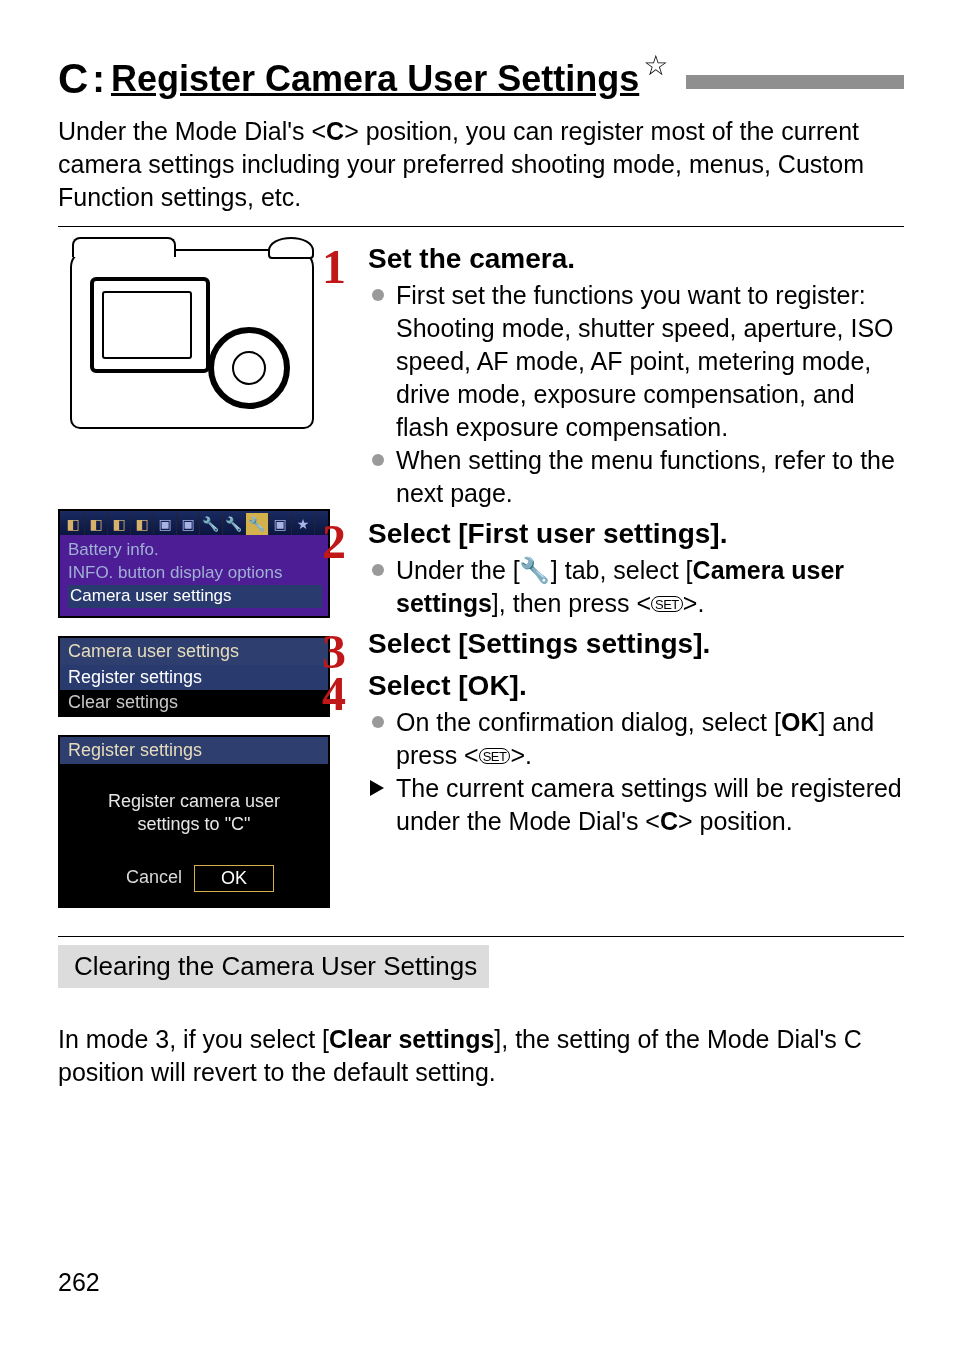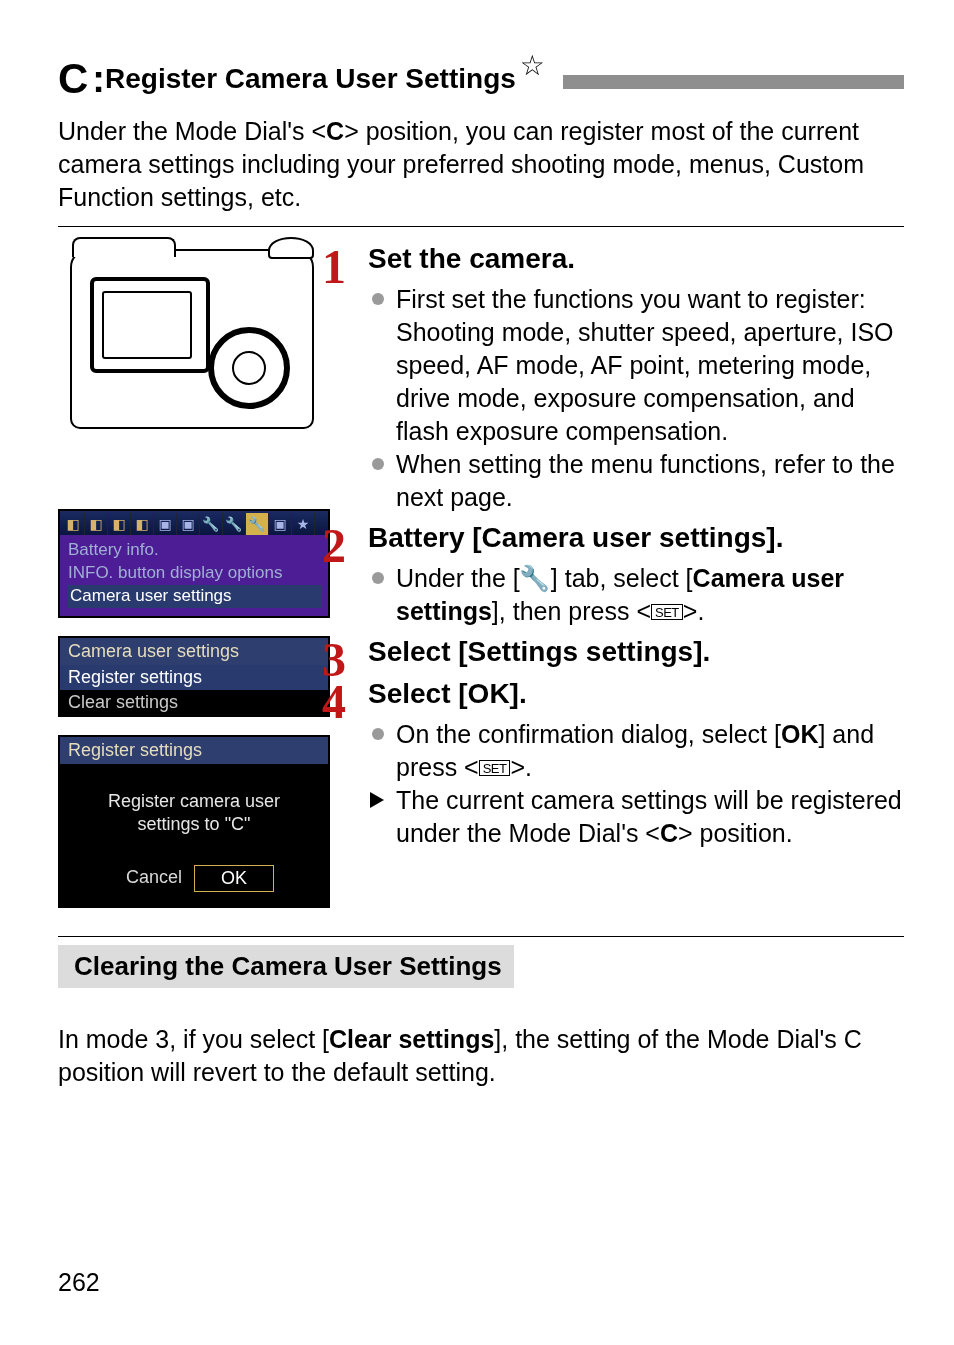--- a/index.html
+++ b/index.html
@@ -26,21 +26,23 @@
     font-weight: 900;
     font-size: 42px;
     margin-right: 4px;
   }
   .title-colon {
     font-weight: 900;
     font-size: 38px;
   }
   .title-text {
     font-weight: 700;
-    font-size: 28px;
+    font-size: 36px;
+    margin-left: 6px;
+    text-decoration: underline;
   }
   .title-star {
     font-size: 28px;
     position: relative;
     top: -14px;
     margin-left: 4px;
     font-weight: 300;
   }
   .title-bar {
     flex: 1;
@@ -230,21 +232,21 @@
     line-height: 1;
   }
   .step-block { position: relative; padding-left: 30px; margin-bottom: 8px; }
   .step-head {
     font-size: 28px;
     font-weight: 700;
     margin: 0 0 4px 0;
   }
   ul.bullets {
     list-style: none;
-    margin: 8px 0 4px 0;
+    margin: 0 0 4px 0;
     padding: 0;
     font-size: 25px;
     line-height: 1.32;
   }
   ul.bullets > li {
     position: relative;
     padding-left: 28px;
     margin: 0;
   }
   ul.bullets > li::before {
@@ -262,21 +264,21 @@
     border-radius: 0;
     border-left: 14px solid #000;
     border-top: 8px solid transparent;
     border-bottom: 8px solid transparent;
     top: 8px; left: 2px;
   }
   .b { font-weight: 700; }
   .set-btn {
     display: inline-block;
     border: 1.5px solid #000;
-    border-radius: 0;
+    border-radius: 8px;
     font-size: 13px;
     font-family: Arial, sans-serif;
     padding: 1px 3px 0 3px;
     position: relative;
     top: -3px;
     line-height: 1;
     letter-spacing: -0.5px;
   }
   .wrench {
     font-weight: 900;
@@ -285,21 +287,21 @@
   
   .clearing-head-wrap {
     margin-top: 28px;
     border-top: 1.3px solid #000;
     padding-top: 0;
   }
   .clearing-head {
     display: inline-block;
     background: #dcdcdc;
     font-size: 26px;
-    font-weight: 700;
+    font-weight: 400;
     padding: 6px 12px 6px 16px;
     margin: 8px 0 10px 0;
     width: auto;
   }
   .clearing-body {
     font-size: 25px;
     line-height: 1.34;
   }
 
   .page-number {
@@ -386,21 +388,21 @@
       <span class="stepnum">1</span>
       <div class="step-head">Set the camera.</div>
       <ul class="bullets">
         <li>First set the functions you want to register: Shooting mode, shutter speed, aperture, ISO speed, AF mode, AF point, metering mode, drive mode, exposure compensation, and flash exposure compensation.</li>
         <li>When setting the menu functions, refer to the next page.</li>
       </ul>
     </div>
 
     <div class="step-block step2-offset">
       <span class="stepnum">2</span>
-      <div class="step-head">Battery [Camera user settings].</div>
+      <div class="step-head">Select [First user settings].</div>
       <ul class="bullets">
         <li>
           <span>Under the [</span><span class="wrench">🔧</span><span>] tab, select [</span><span class="b">Camera user settings</span><span>], then press &lt;</span><span class="set-btn">SET</span><span>&gt;.</span>
         </li>
       </ul>
     </div>
 
     <div class="step-block step3-offset">
       <span class="stepnum">3</span>
       <div class="step-head">Select [Settings settings].</div>

